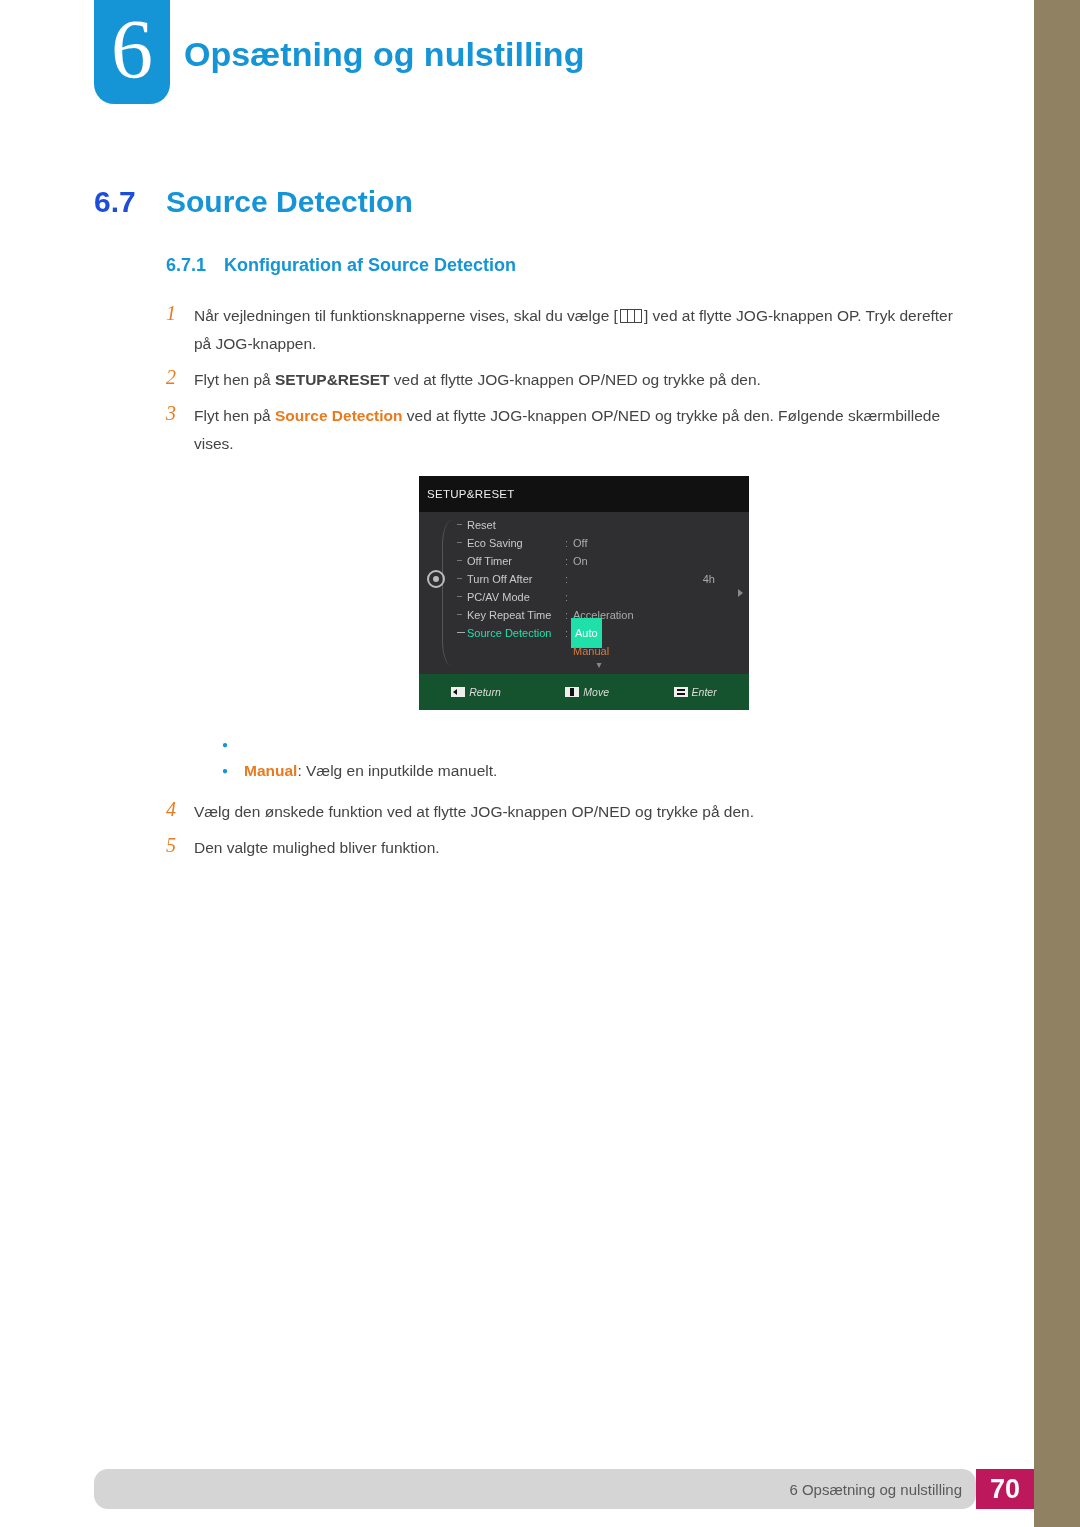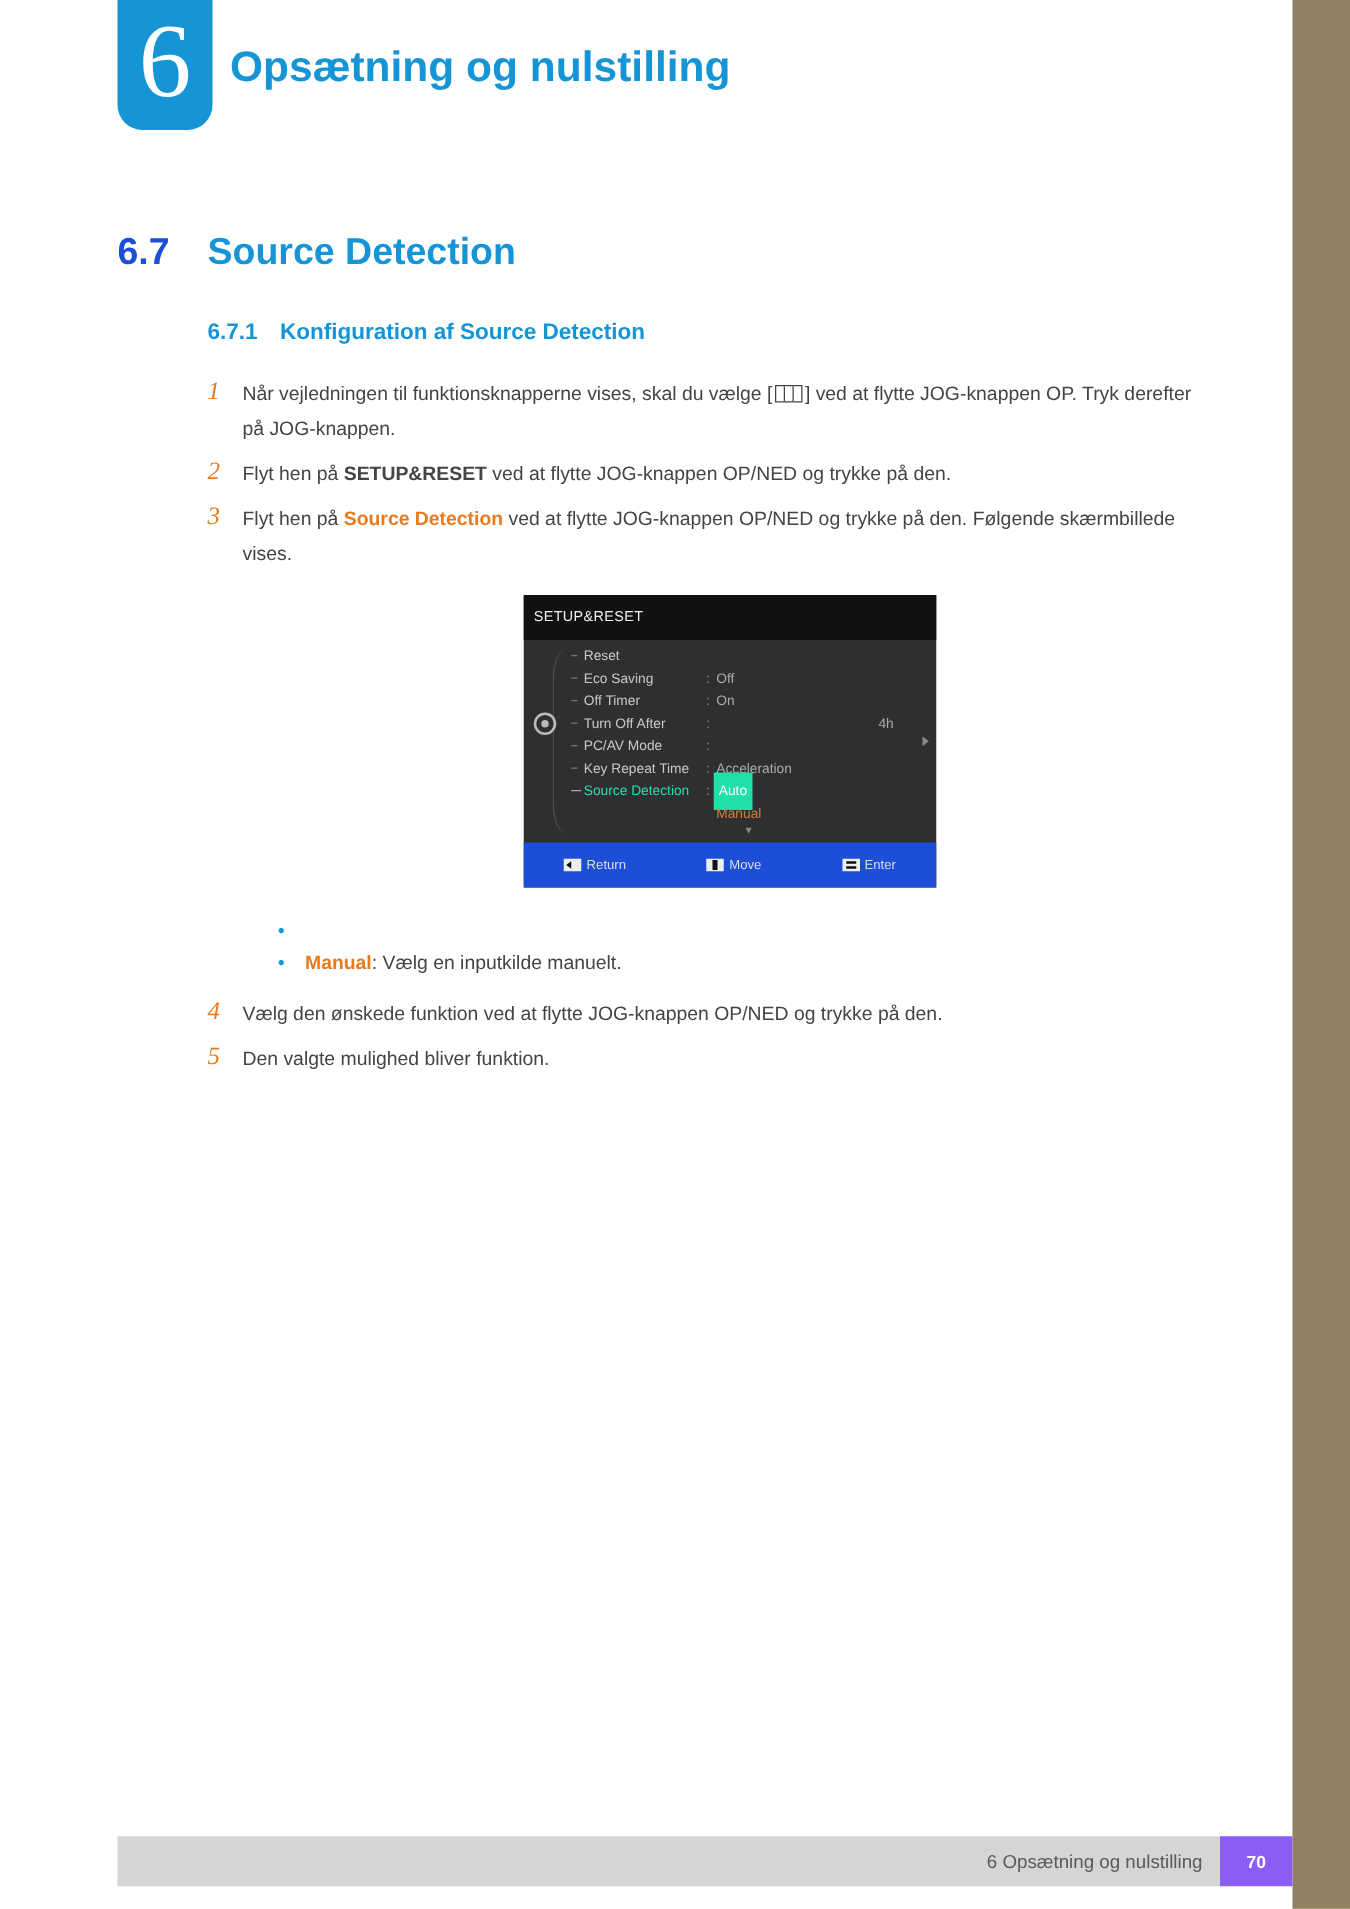--- a/index.html
+++ b/index.html
@@ -146,22 +146,23 @@
     width: 0; height: 0;
     border-top: 4px solid transparent;
     border-bottom: 4px solid transparent;
     border-left: 5px solid #888;
   }
   .osd-down {
     text-align: center; color: #888; font-size: 10px; line-height: 10px;
   }
   .osd-footer {
     display: flex; justify-content: space-around;
-    background: #1d4ed8; color: #ddd; font-size: 10.5px;
+    background: #14532d; color: #ddd; font-size: 10.5px;
     padding: 4px 0;
+    font-style: italic;
   }
   .osd-fbtn { display: flex; align-items: center; gap: 4px; }
   .osd-ficon {
     display: inline-block; width: 14px; height: 10px;
     background: #eee; position: relative;
   }
   .osd-ficon.ret::after {
     content: ""; position: absolute; left: 2px; top: 2px;
     border-top: 3px solid transparent;
     border-bottom: 3px solid transparent;
@@ -188,27 +189,28 @@
     height: 40px;
     display: flex; align-items: stretch;
     font-size: 15px;
   }
   .footer-grey {
     flex: 1;
     background: #d5d5d5;
     display: flex; align-items: center; justify-content: flex-end;
     padding-right: 14px;
     color: #5a5a5a;
+    border-radius: 14px;
   }
   .footer-page {
     width: 58px;
-    background: #8b5cf6;
+    background: #be185d;
     color: #fff;
     font-weight: bold;
-    font-size: 14px;
+    font-size: 27px;
     display: flex; align-items: center; justify-content: center;
   }
 </style>
 </head>
 <body>
 
 <div class="side-bar"></div>
 
 <div class="chapter-header">
   <span>6</span>

